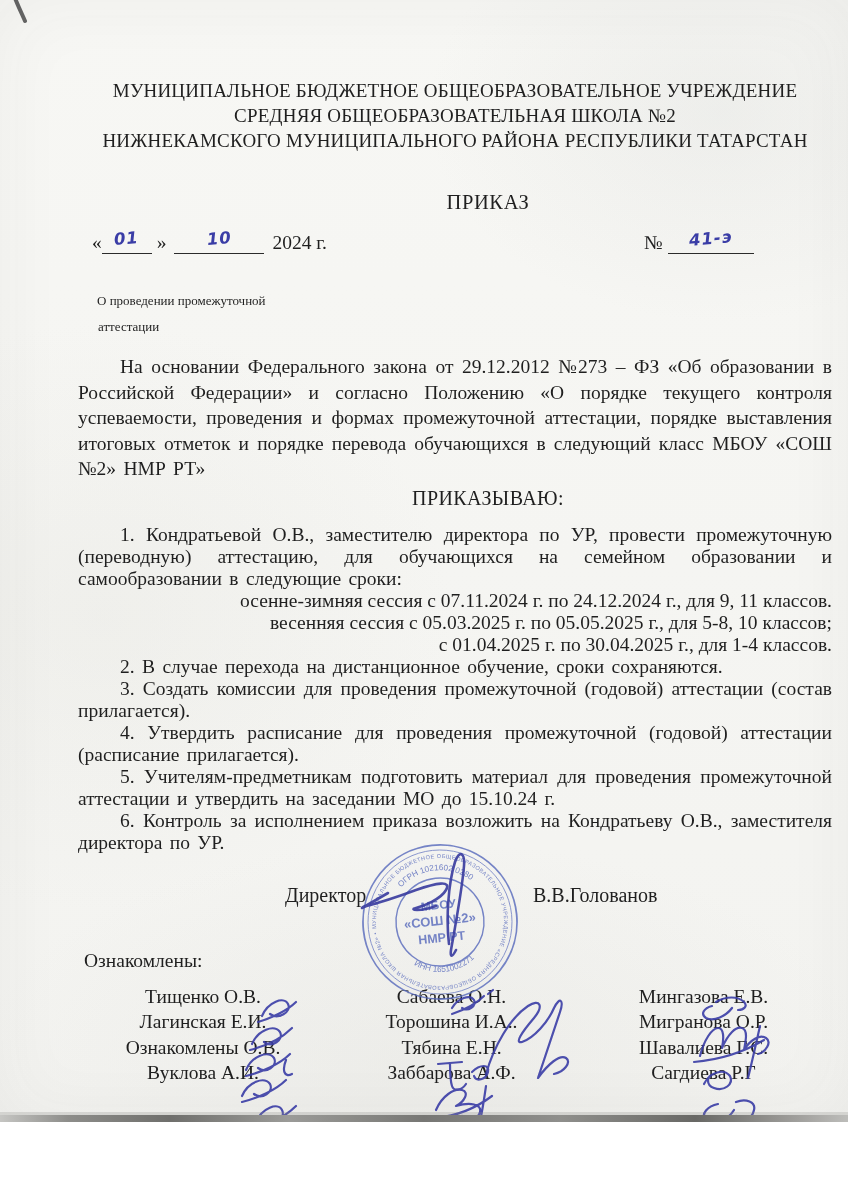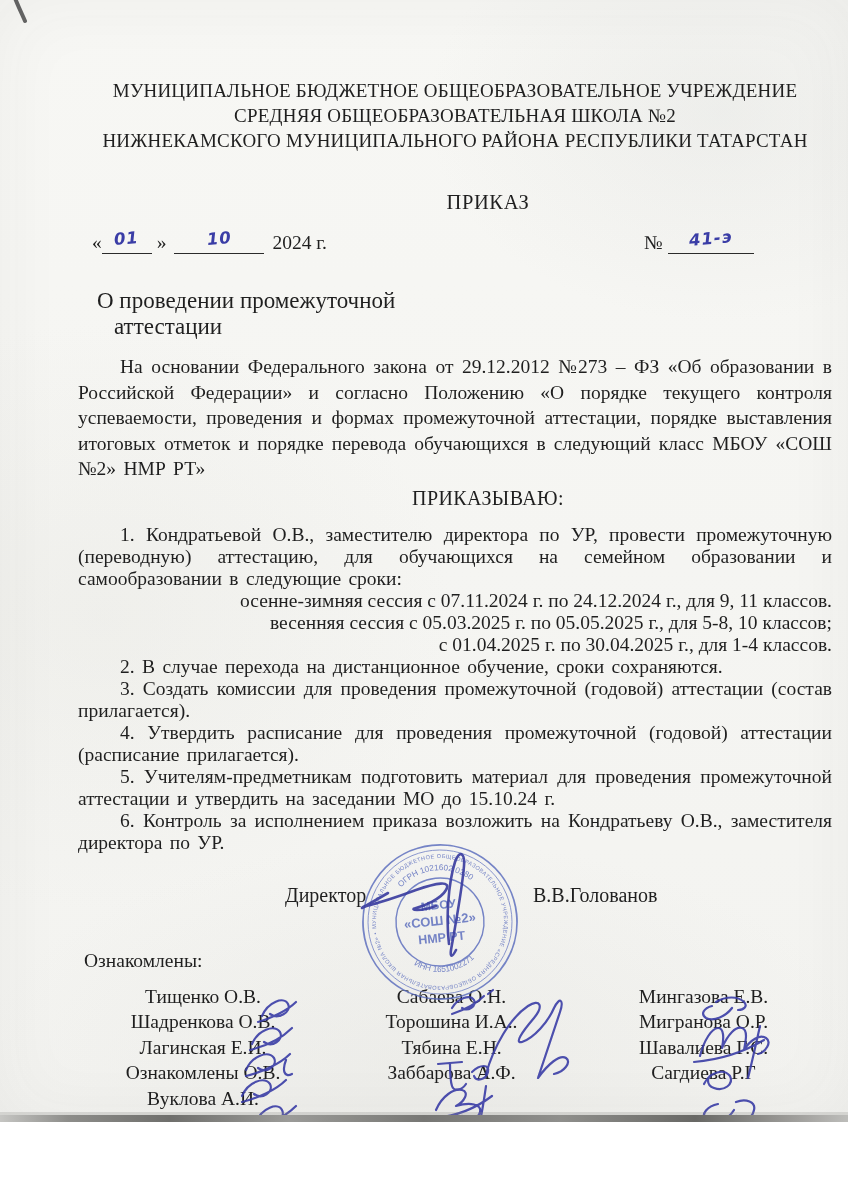--- a/index.html
+++ b/index.html
@@ -25,22 +25,22 @@
   .date-right { position:absolute; left:566px; top:0; }
   .uline { display:inline-block; border-bottom:1.5px solid #2b2b2b; text-align:center; height:26px; vertical-align:bottom; }
   .u-day { width:50px; }
   .u-month { width:90px; margin-left:8px; margin-right:8px; }
   .u-num { width:86px; margin-left:5px; }
   .ink {
     display:inline-block; font-family:"DejaVu Sans",sans-serif; font-style:italic; font-weight:bold;
     color:#3a3da6; font-size:16.5px; transform:rotate(-5deg) translateY(-1px); letter-spacing:1px;
   }
 
-  .subject { margin-top:30px; padding-left:19px; font-size:23px; line-height:26px; }
-  .subject-l2 { margin-left:17px; }
+  .subject { margin-top:30px; padding-left:19px; font-size:13px; line-height:26px; }
+  .subject-l2 { margin-left:1px; }
 
   .body-p { font-size:19.5px; line-height:25.5px; text-align:justify; text-indent:42px; word-spacing:2.5px; text-align-last:left; }
   .preamble { margin-top:14px; }
   .resolution { margin-top:5px; text-align:center; font-size:20px; letter-spacing:0.4px; transform:translateX(33px); }
   .tight { line-height:22px; }
   .item1 { margin-top:14px; }
   .sched { font-size:19.5px; line-height:22px; text-align:right; }
   .sched-indent { margin-left:92px; }
 
   .dir-row { position:relative; margin-top:30px; height:28px; font-size:20px; }
@@ -106,21 +106,20 @@
     <div class="dir-row">
       <span class="dir-role">Директор</span>
       <span class="dir-name">В.В.Голованов</span>
     </div>
 
     <div class="ack-label">Ознакомлены:</div>
 
     <div class="ack-grid">
       <div>
         <div>Тищенко О.В.</div>
-        <div>Шадренкова О.В.</div>
         <div>Лагинская Е.И.</div>
         <div>Ознакомлены О.В.</div>
         <div>Вуклова А.И.</div>
       </div>
       <div>
         <div>Сабаева О.Н.</div>
         <div>Торошина И.А..</div>
         <div>Тябина Е.Н.</div>
         <div>Заббарова А.Ф.</div>
       </div>

